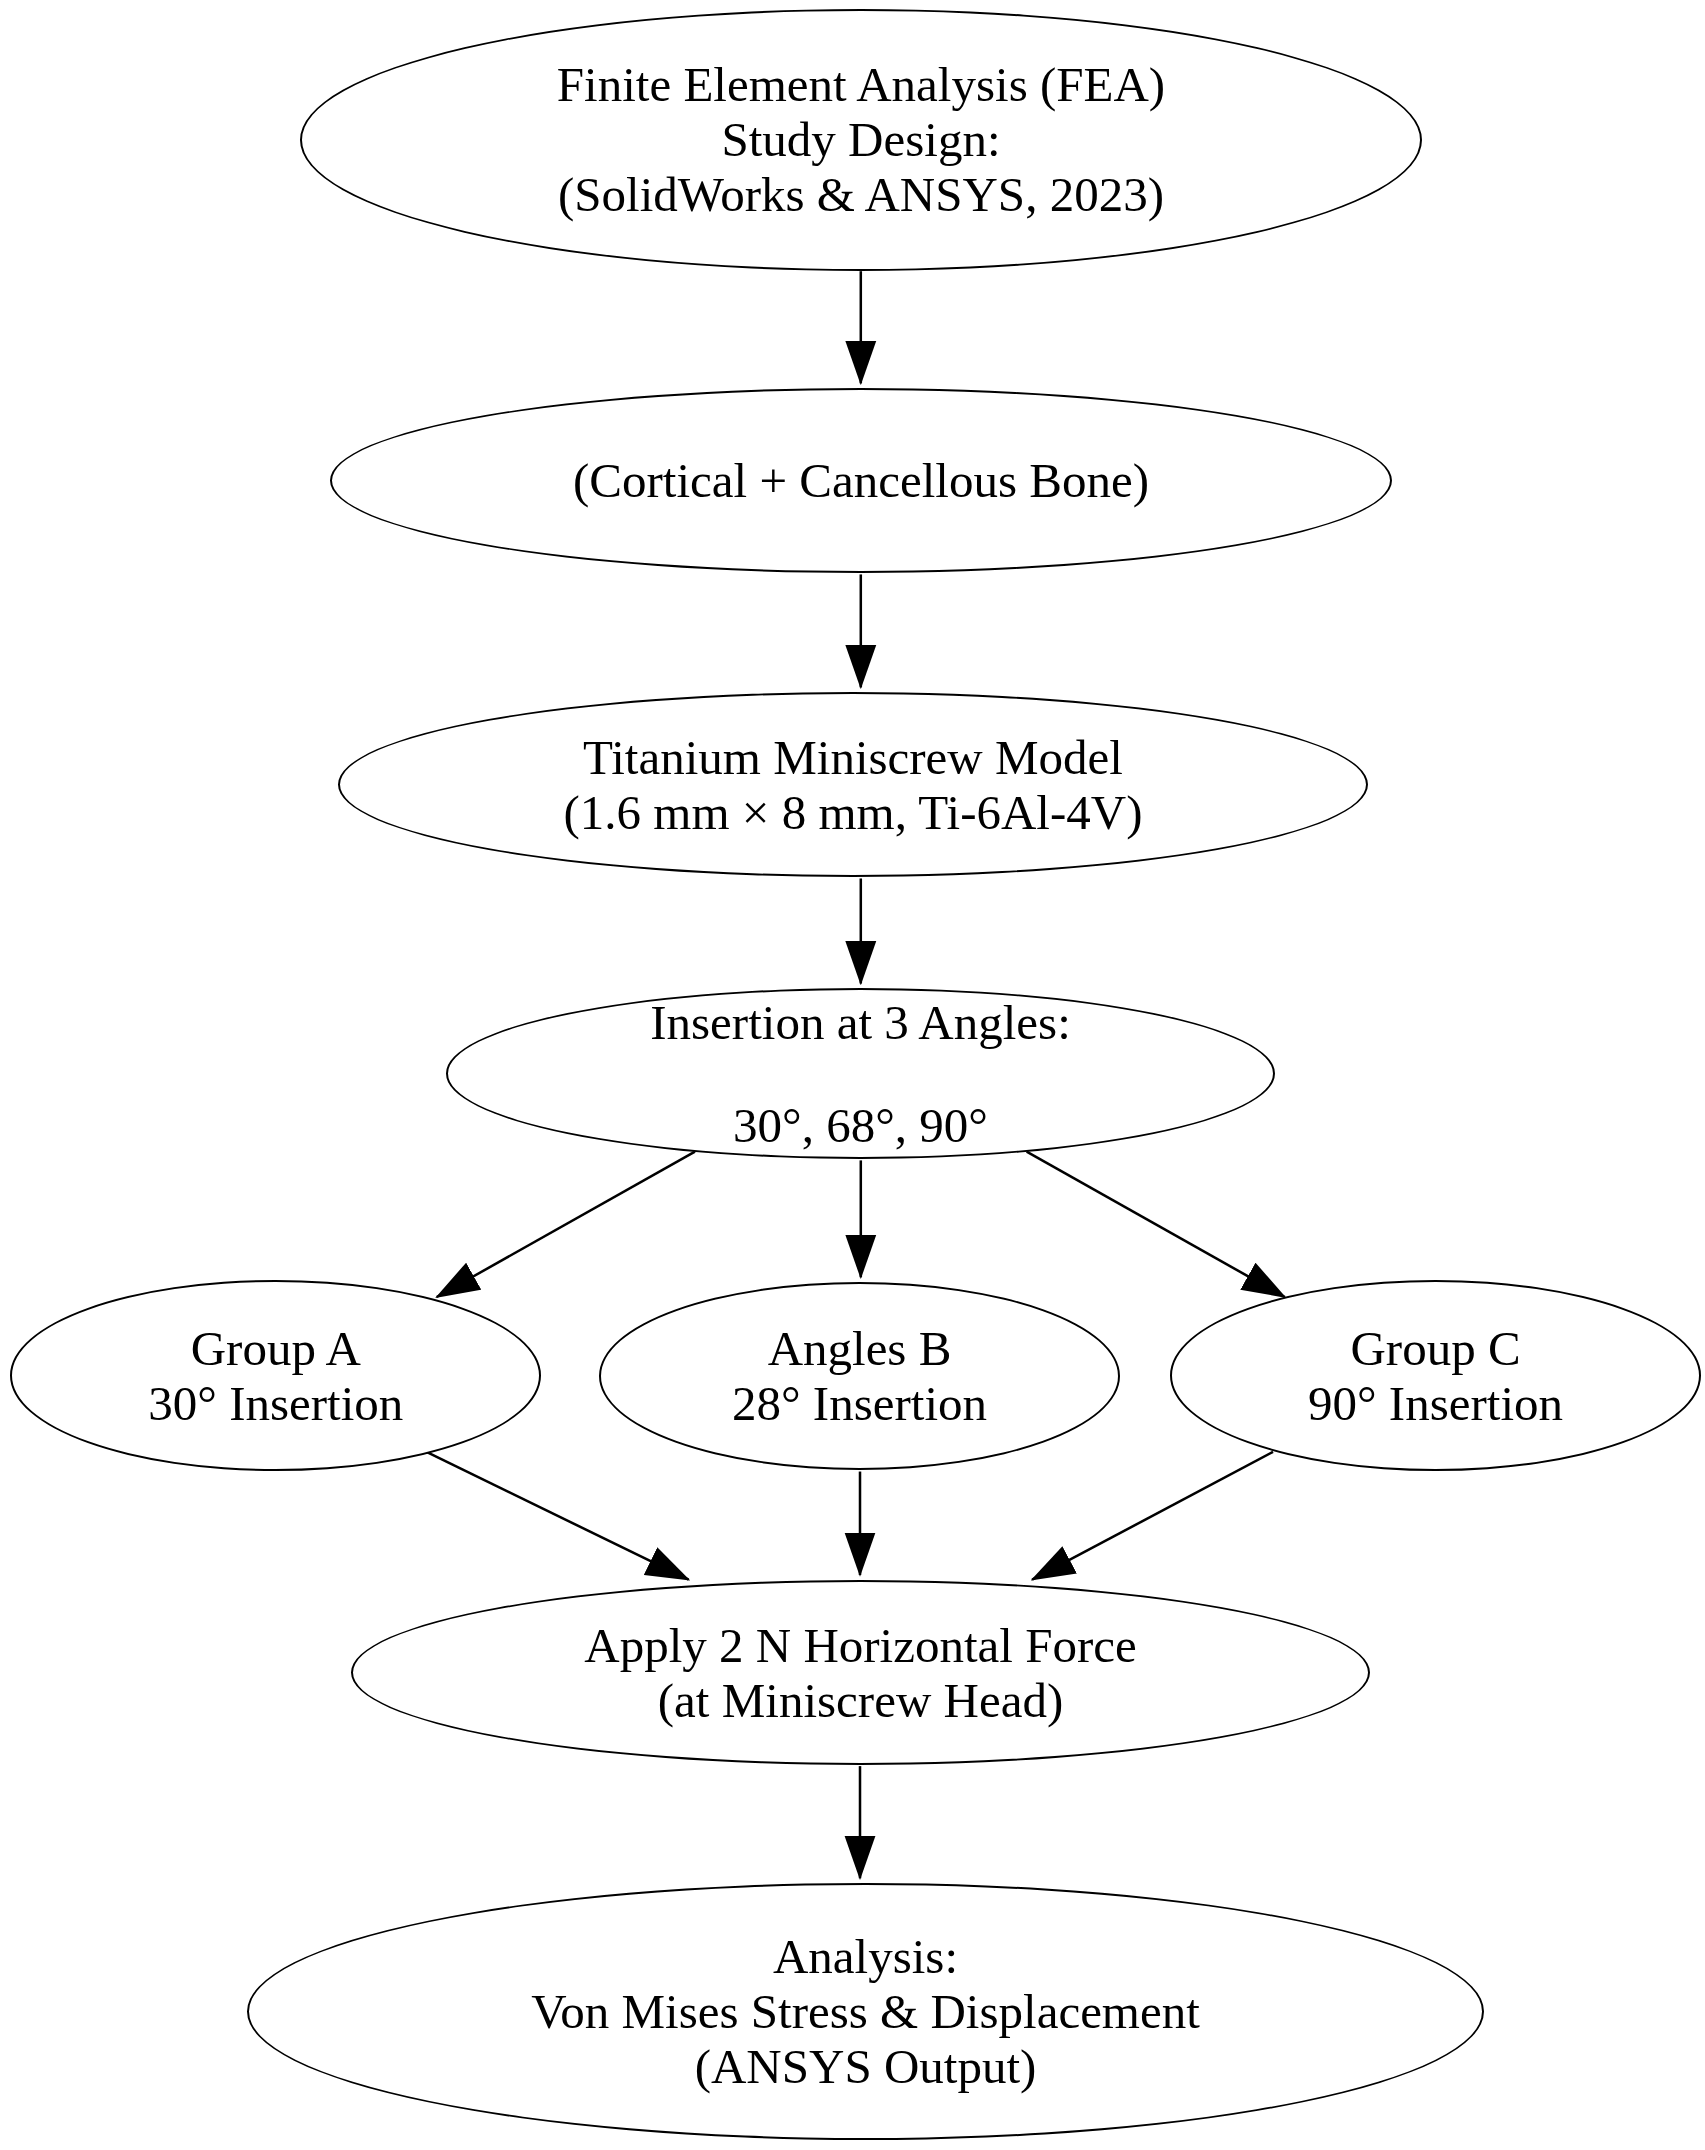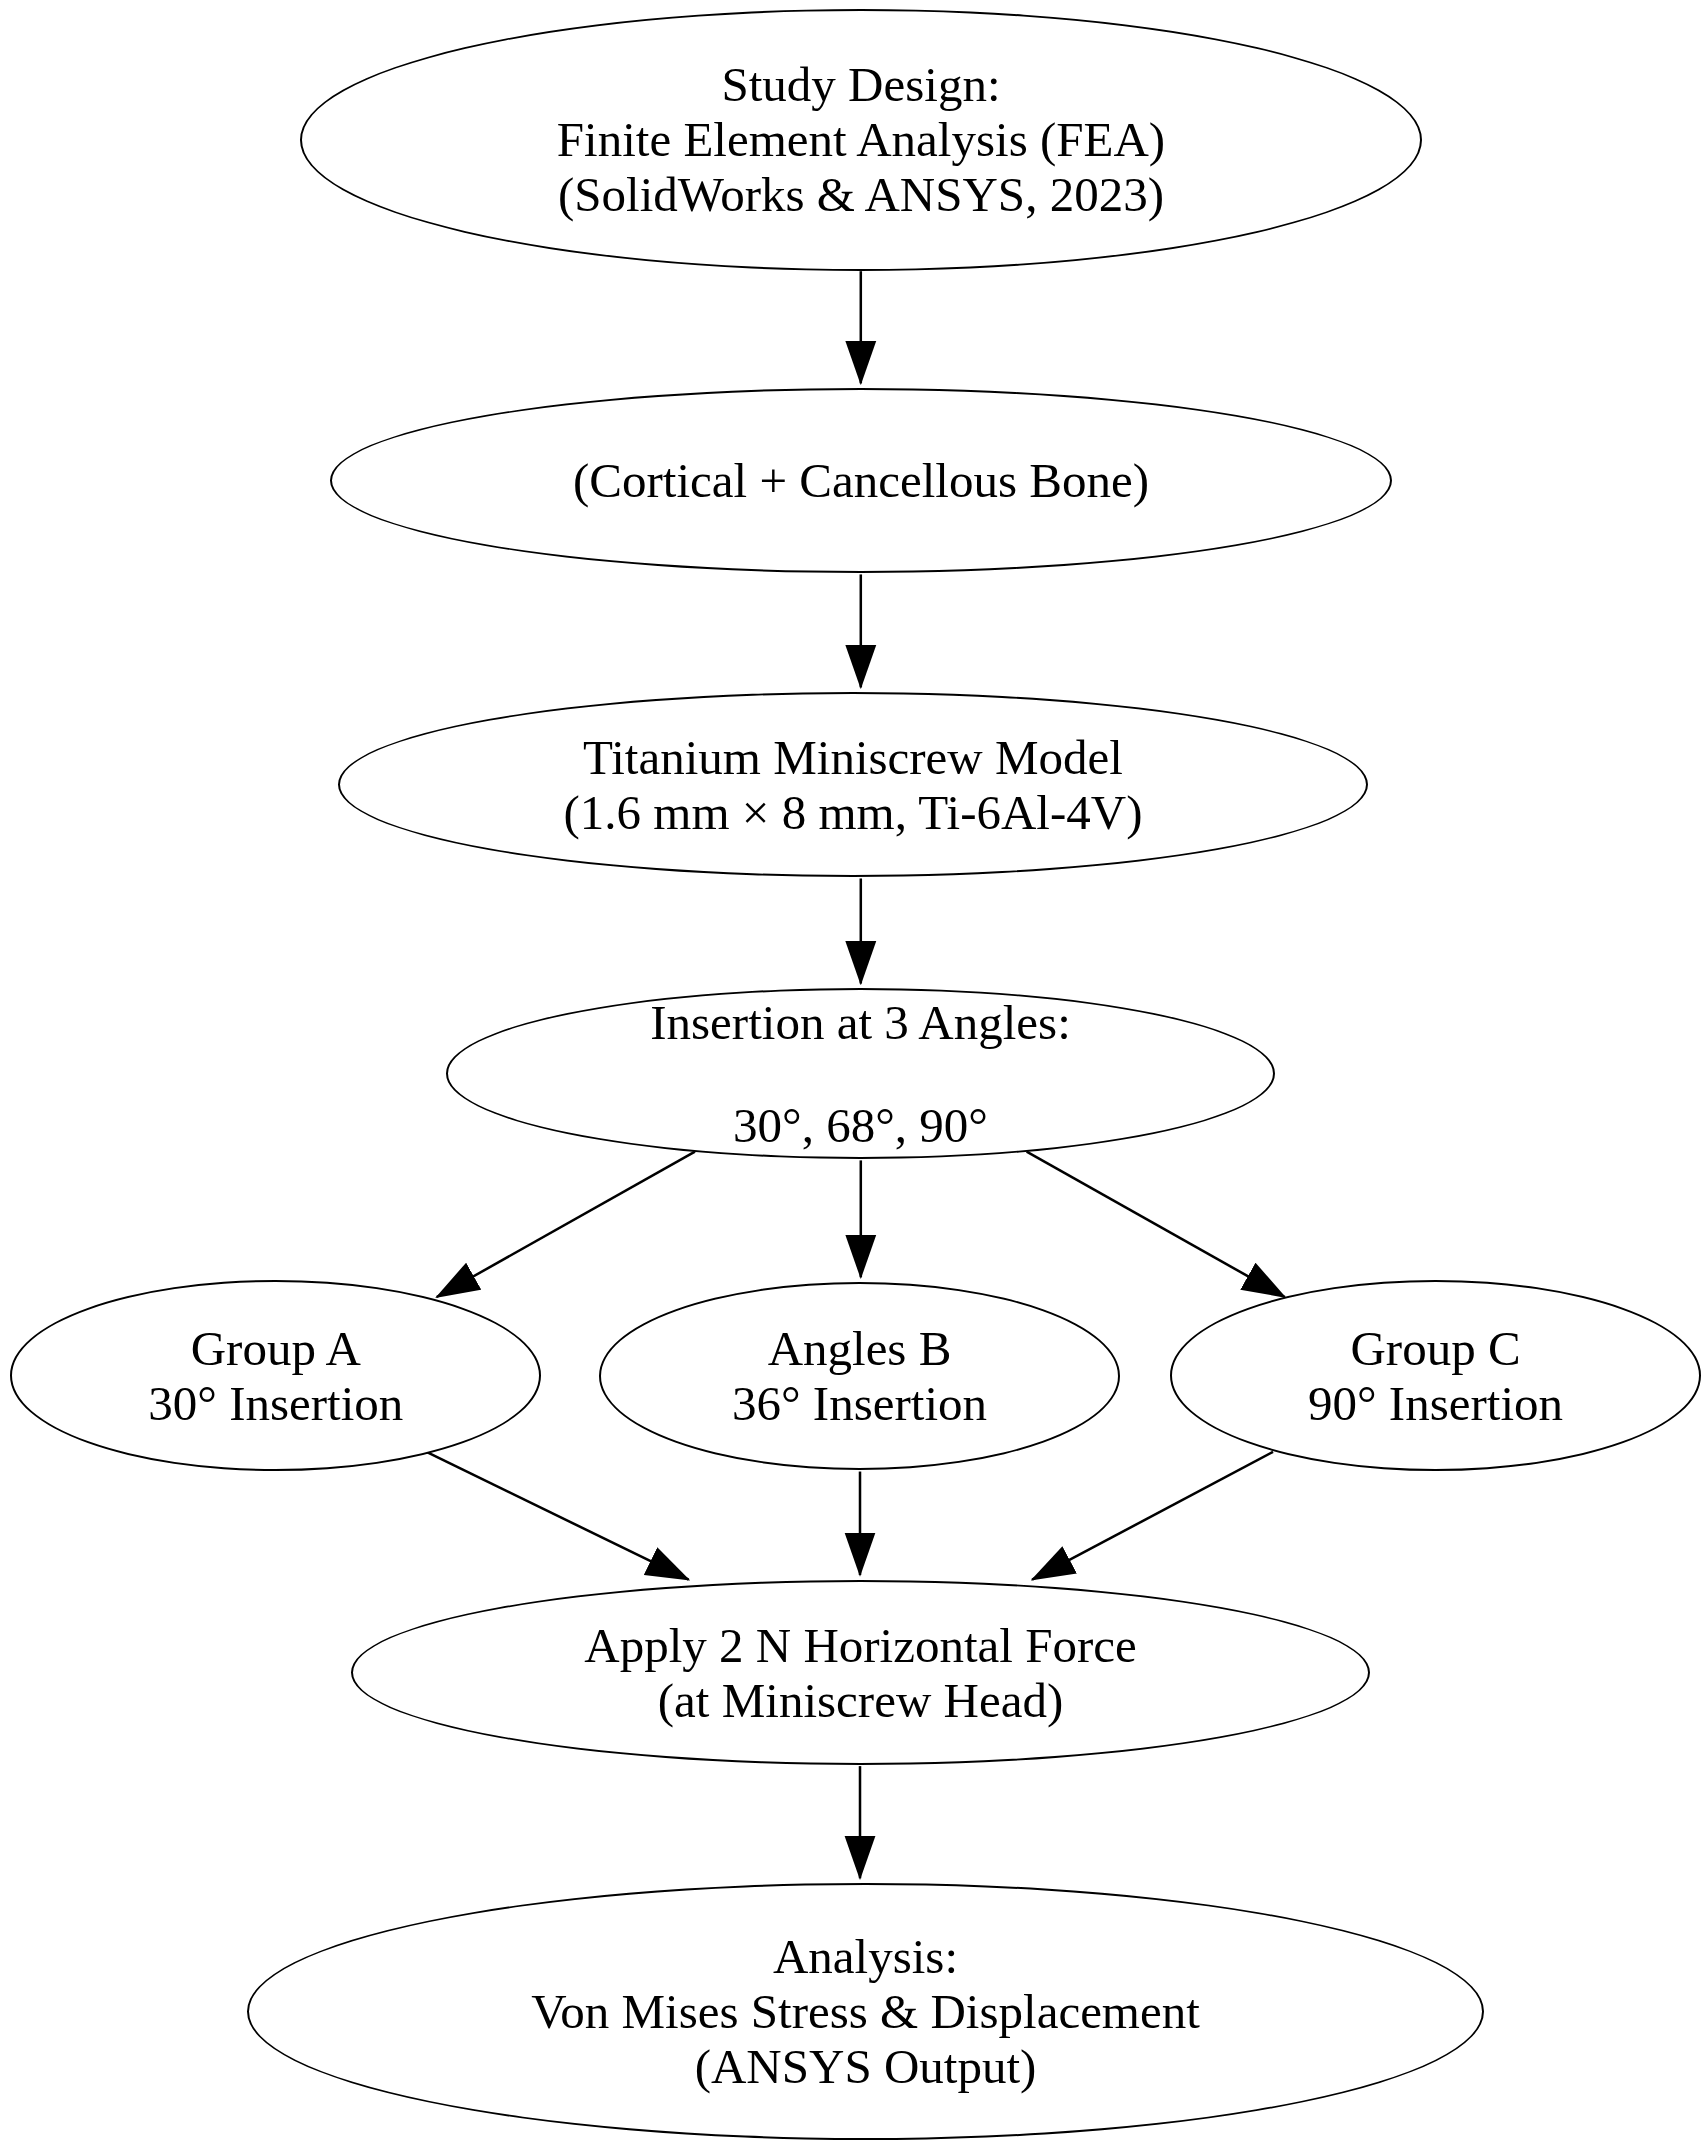--- a/index.html
+++ b/index.html
@@ -73,22 +73,22 @@
     <line x1="880" y1="1458" x2="553" y2="1642" marker-end="url(#arrow)"></line>
     <line x1="1090" y1="1469" x2="1090" y2="1617" marker-end="url(#arrow)"></line>
     <line x1="1300" y1="1458" x2="1627" y2="1642" marker-end="url(#arrow)"></line>
     <line x1="540" y1="1838" x2="872" y2="2000" marker-end="url(#arrow)"></line>
     <line x1="1089" y1="1863" x2="1089" y2="1994" marker-end="url(#arrow)"></line>
     <line x1="1612" y1="1838" x2="1307" y2="2000" marker-end="url(#arrow)"></line>
     <line x1="1089" y1="2236" x2="1089" y2="2378" marker-end="url(#arrow)"></line>
   </svg>
 
   <div class="node n-study">
+    <span class="line">Finite Element Analysis (FEA)</span>
     <span class="line">Study Design:</span>
-    <span class="line">Finite Element Analysis (FEA)</span>
     <span class="line">(SolidWorks &amp; ANSYS, 2023)</span>
   </div>
 
   <div class="node n-bone">
     <span class="line">(Cortical + Cancellous Bone)</span>
   </div>
 
   <div class="node n-miniscrew">
     <span class="line">Titanium Miniscrew Model</span>
     <span class="line">(1.6 mm × 8 mm, Ti-6Al-4V)</span>
@@ -99,21 +99,21 @@
     <span class="line">30°, 68°, 90°</span>
   </div>
 
   <div class="node n-group-a">
     <span class="line">Group A</span>
     <span class="line">30° Insertion</span>
   </div>
 
   <div class="node n-group-b">
     <span class="line">Angles B</span>
-    <span class="line">36° Insertion</span>
+    <span class="line">28° Insertion</span>
   </div>
 
   <div class="node n-group-c">
     <span class="line">Group C</span>
     <span class="line">90° Insertion</span>
   </div>
 
   <div class="node n-force">
     <span class="line">Apply 2 N Horizontal Force</span>
     <span class="line">(at Miniscrew Head)</span>

